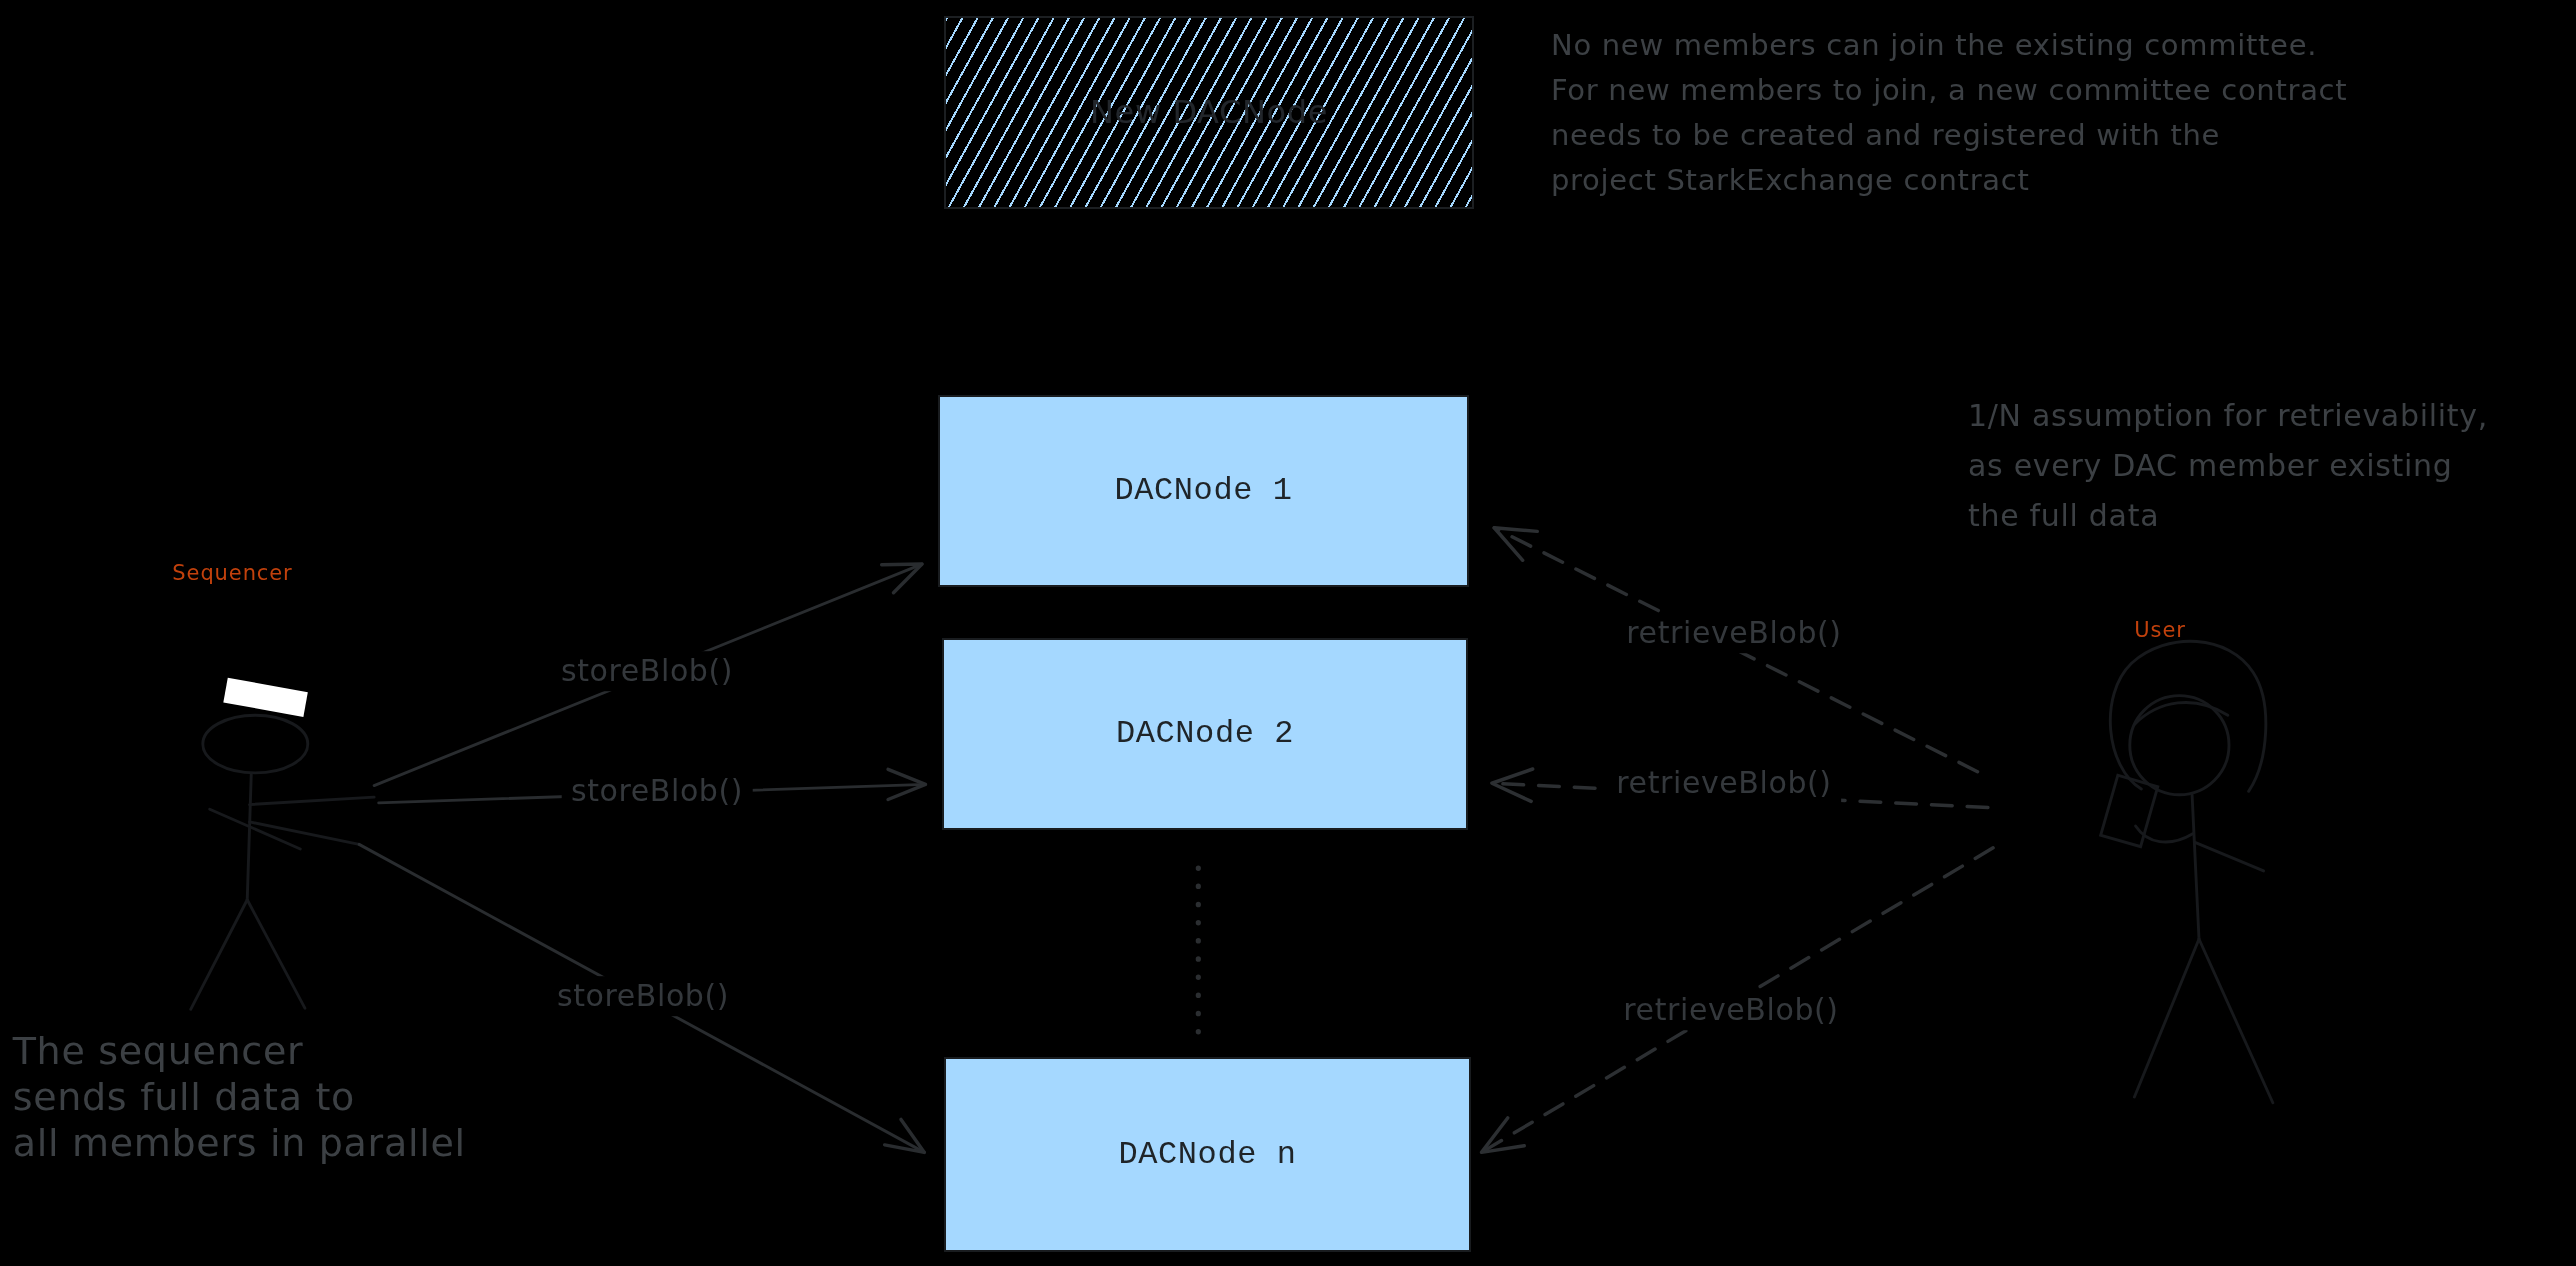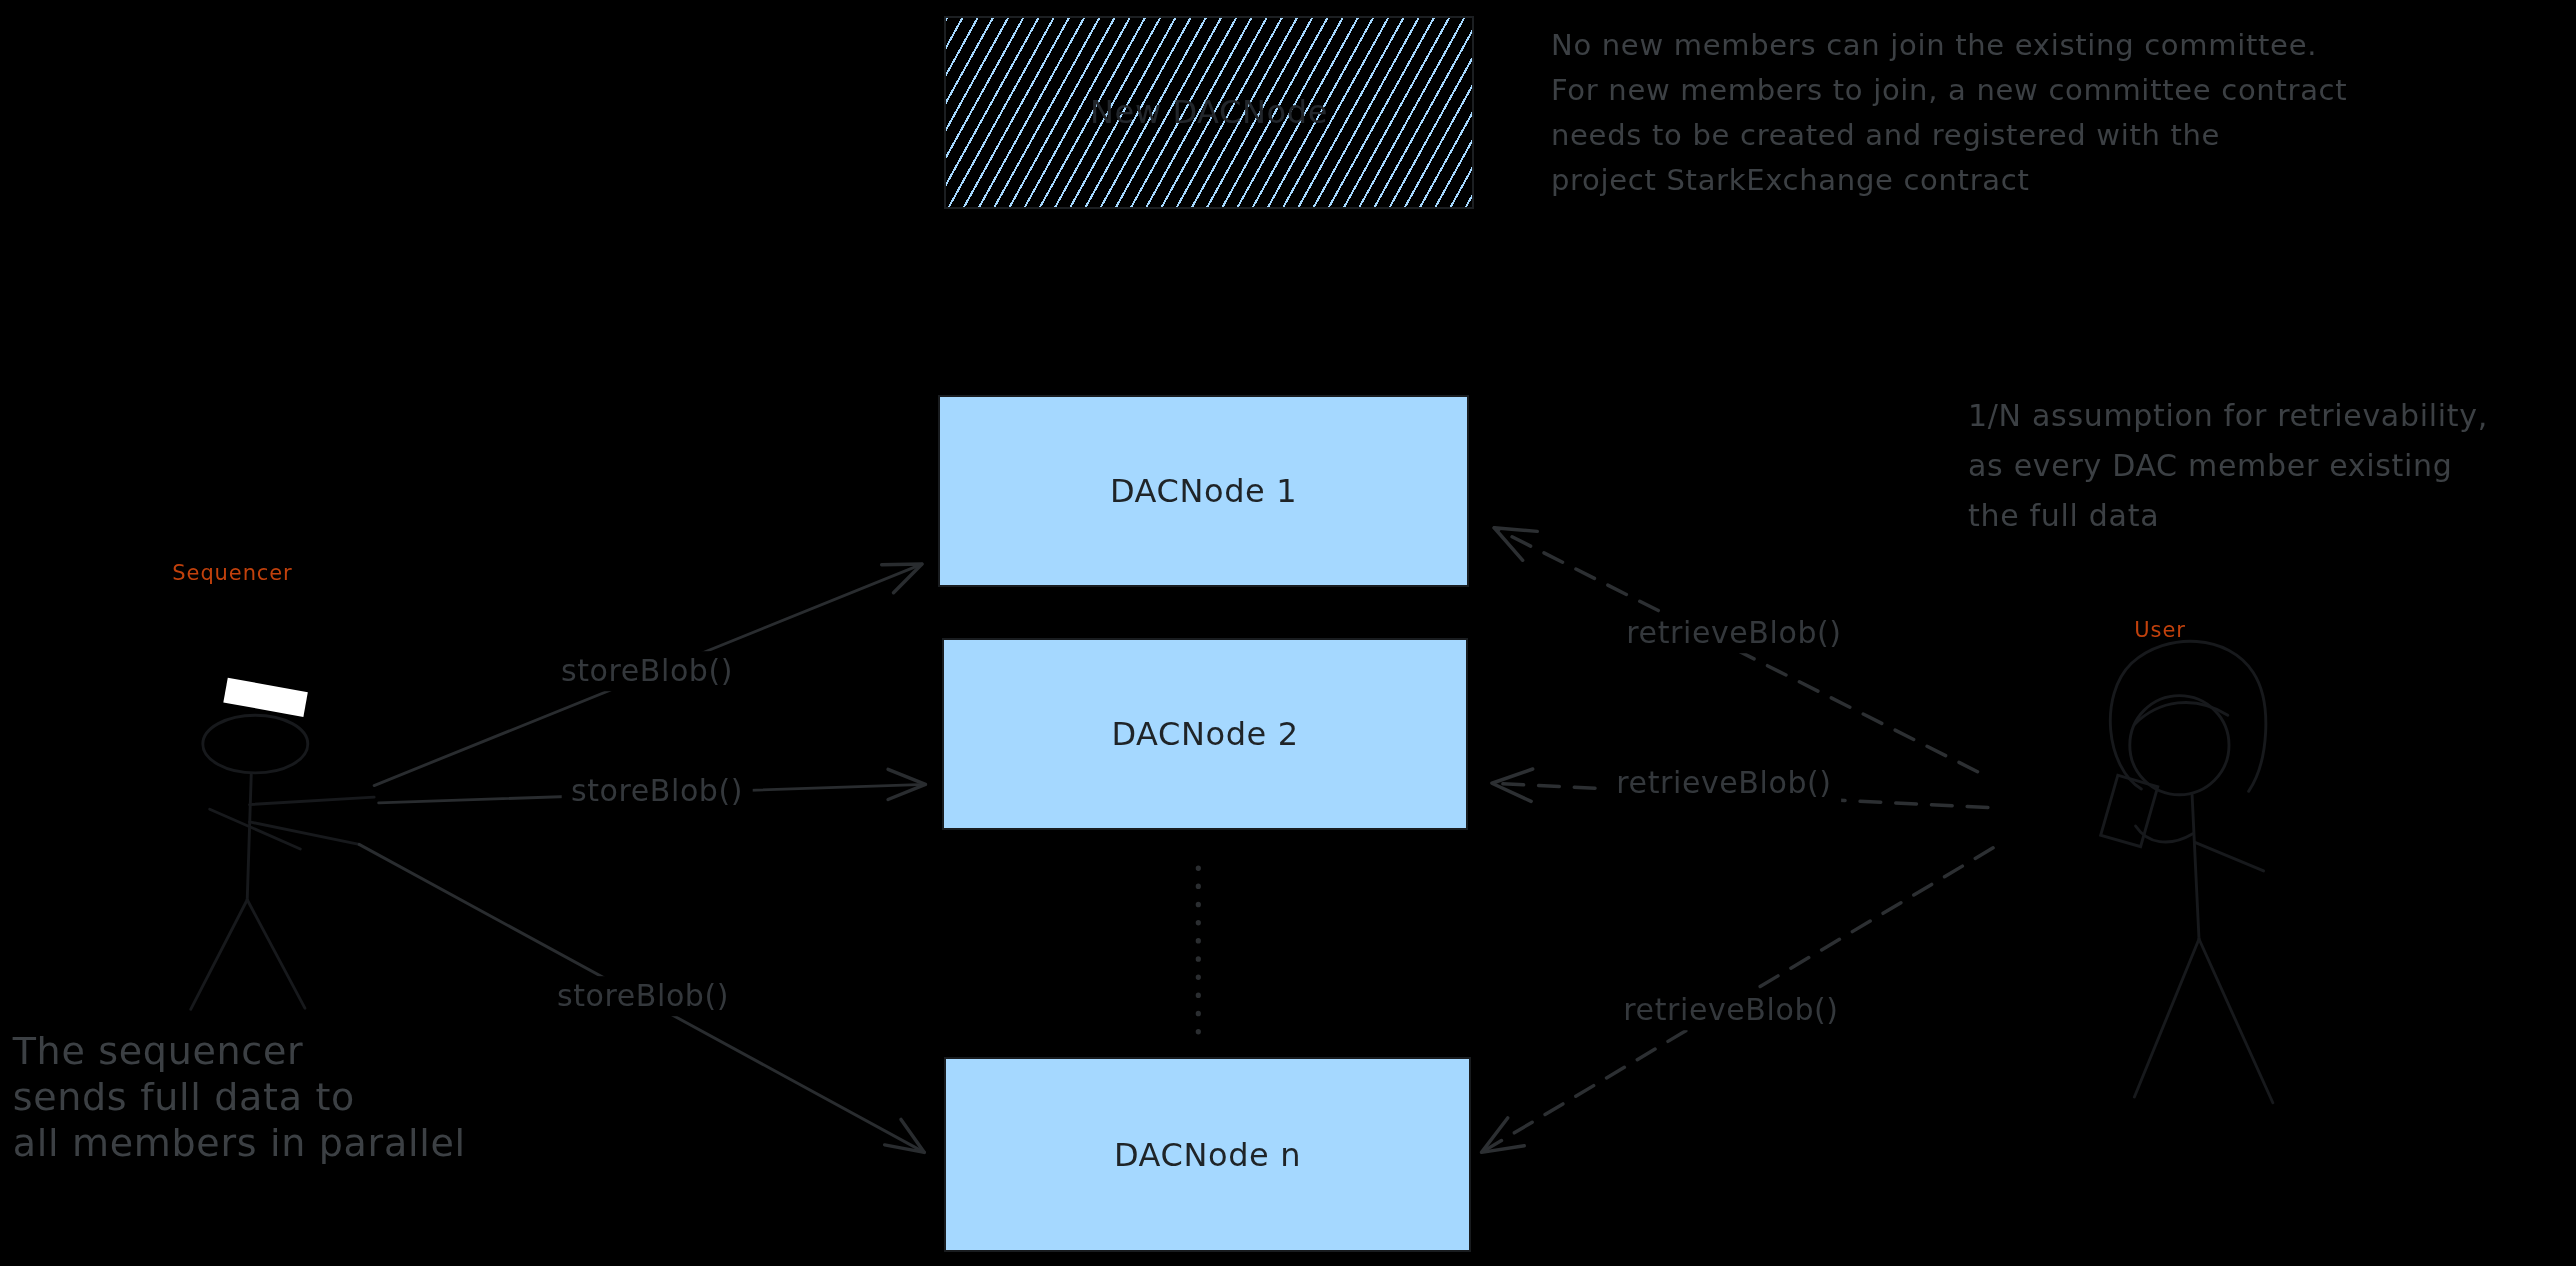--- a/index.html
+++ b/index.html
@@ -25,20 +25,21 @@
     box-sizing: border-box;
     display: flex;
     flex-direction: row;
     align-items: center;
     justify-content: center;
     z-index: 2;
   }
   .node-box {
     background: #a5d8ff;
     border: 2.9px solid #191c1f;
+    font-family: Liberation Mono, monospace;
   }
   .node-box .bl {
     color: #1f2428;
     font-size: 32px;
     line-height: 46px;
     letter-spacing: 0.6px;
     white-space: nowrap;
   }
   .hatch-box {
     background:

